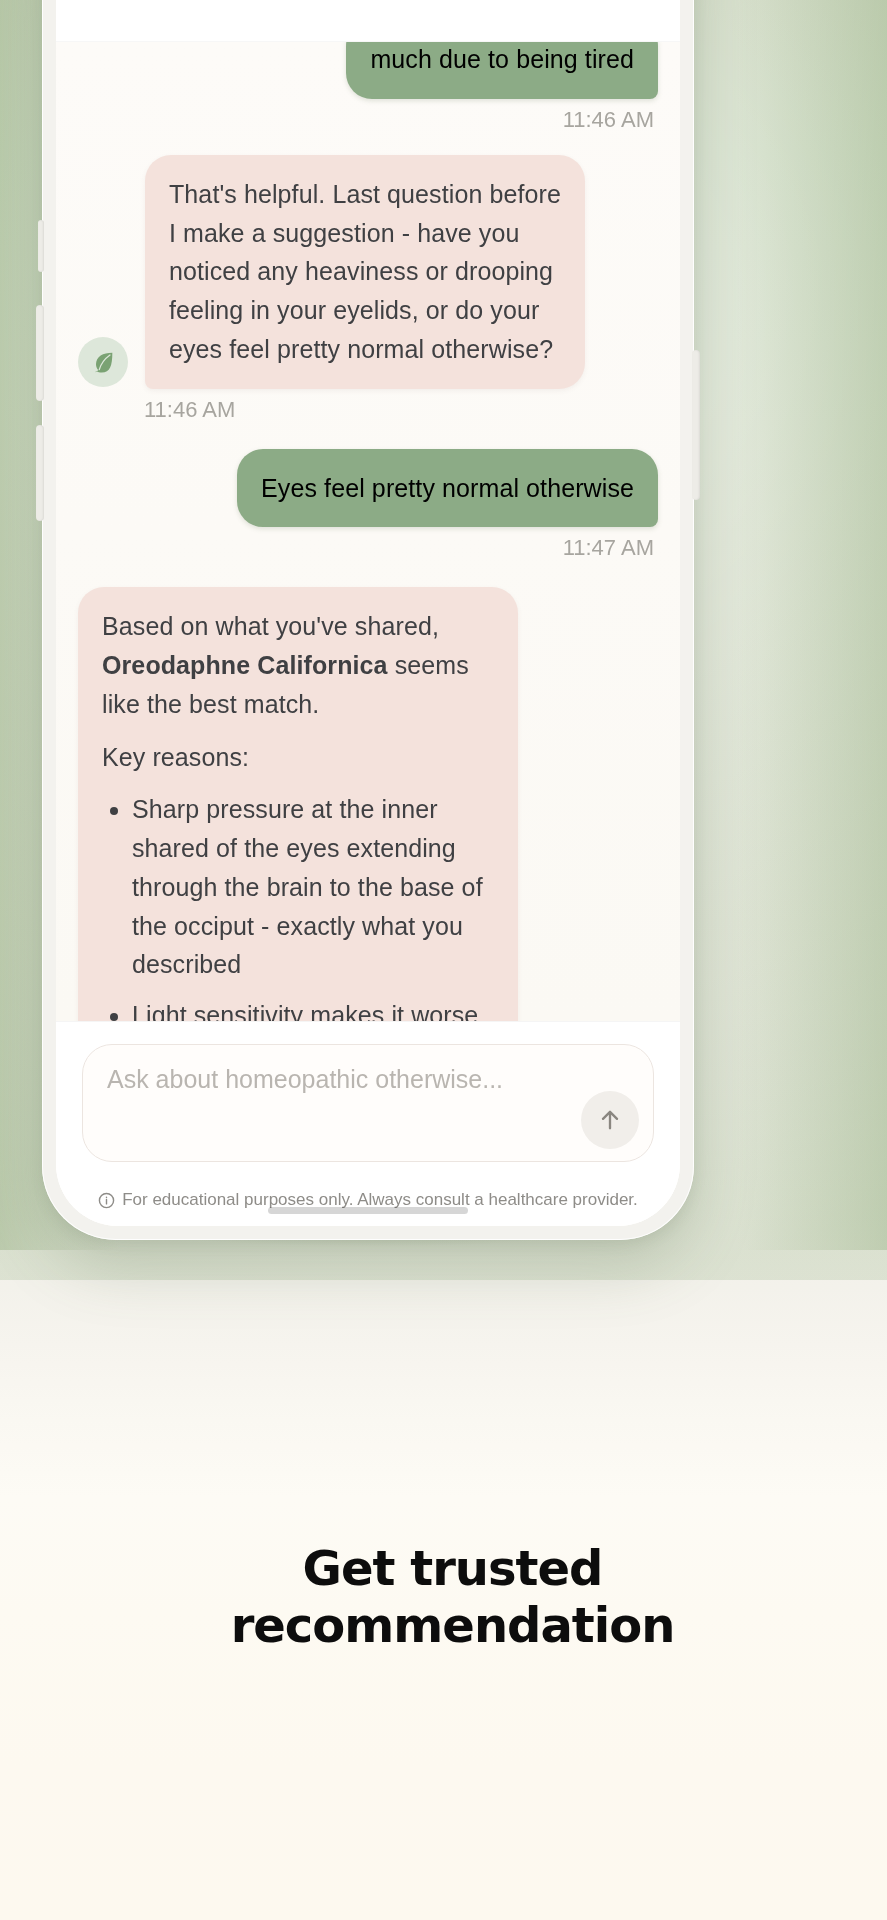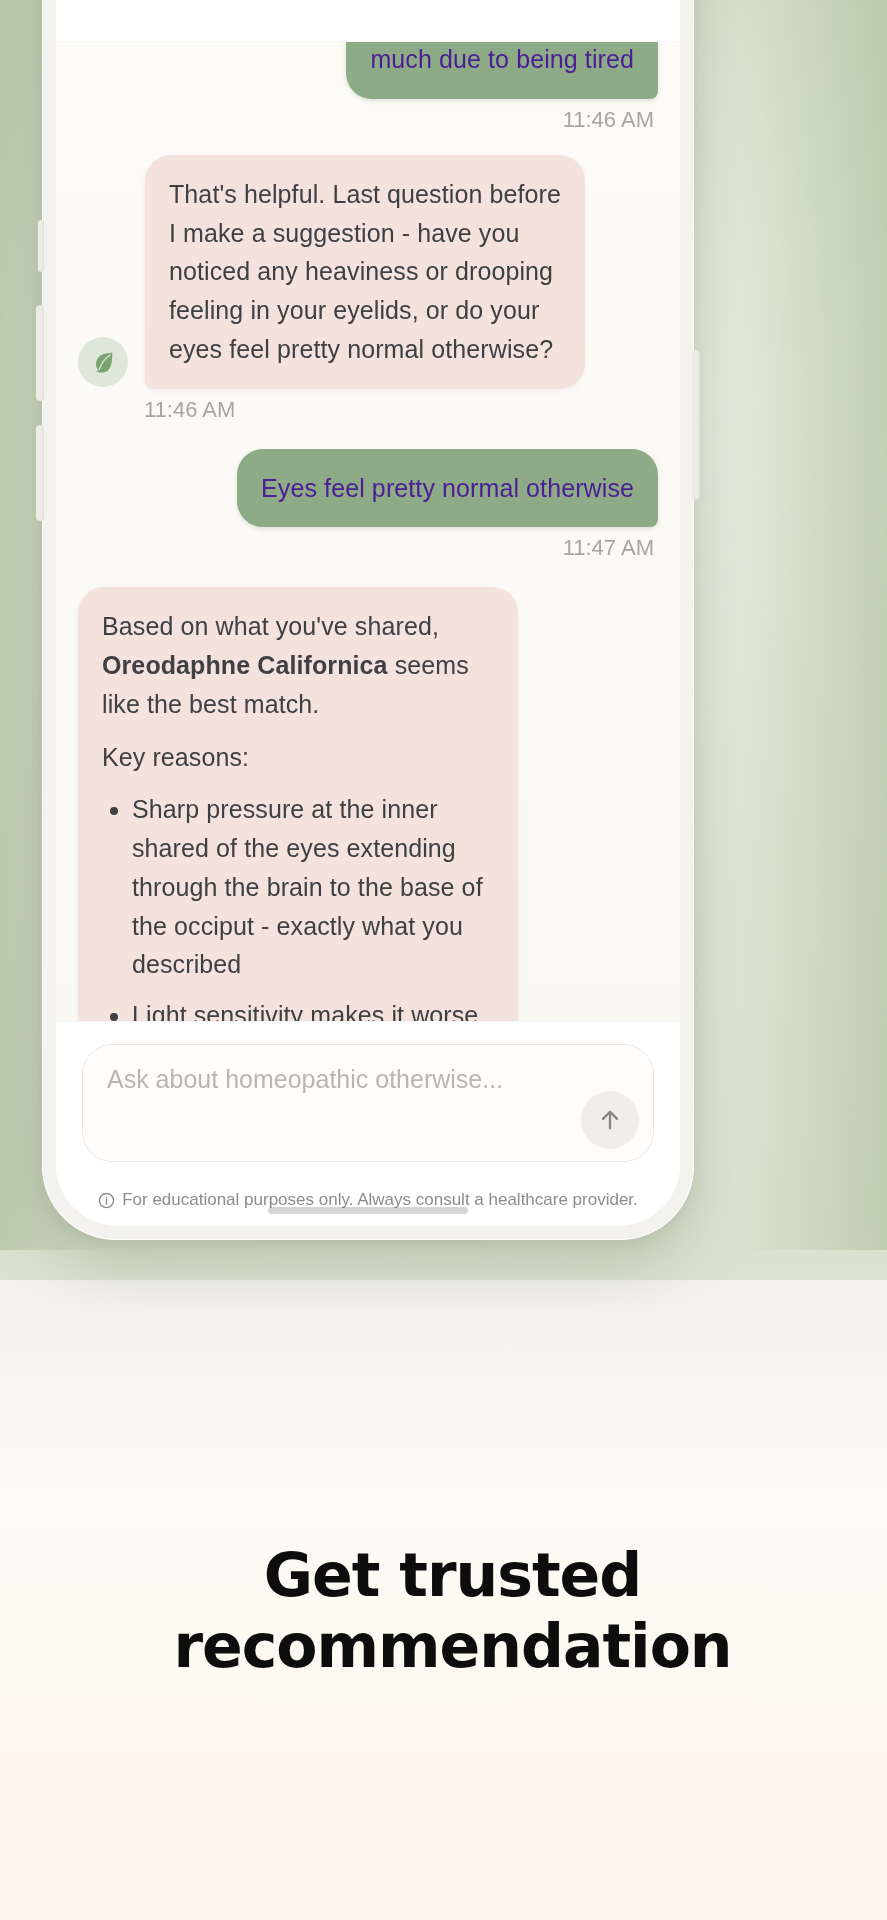--- a/index.html
+++ b/index.html
@@ -114,21 +114,21 @@
 
   .bubble {
     max-width: 440px;
     padding: 20px 24px;
     font-size: 25px;
     line-height: 1.55;
     letter-spacing: 0.1px;
   }
   .bubble.user {
     background: #8cab86;
-    color: #4c1d95;
+    color: #000000;
     border-radius: 26px 26px 8px 26px;
     box-shadow: 0 2px 5px rgba(90,110,80,0.18);
   }
   .bubble.bot {
     background: #f4e2dc;
     color: #3f4043;
     border-radius: 26px 26px 26px 8px;
     box-shadow: 0 2px 5px rgba(120,90,80,0.07);
   }
   .time {
@@ -215,21 +215,21 @@
 
   
   .headline {
     position: absolute;
     left: 18px; right: 0;
     top: 1540px;
     text-align: center;
     color: #0d0d0d;
     font-family: "DejaVu Sans", sans-serif;
     font-weight: bold;
-    font-size: 60px;
+    font-size: 48px;
     line-height: 1.18;
     letter-spacing: -1px;
     padding: 0 22px;
   }
   .headline .l1 { display: block; }
   .headline .l2 { display: block; }
 </style>
 </head>
 <body>
 

